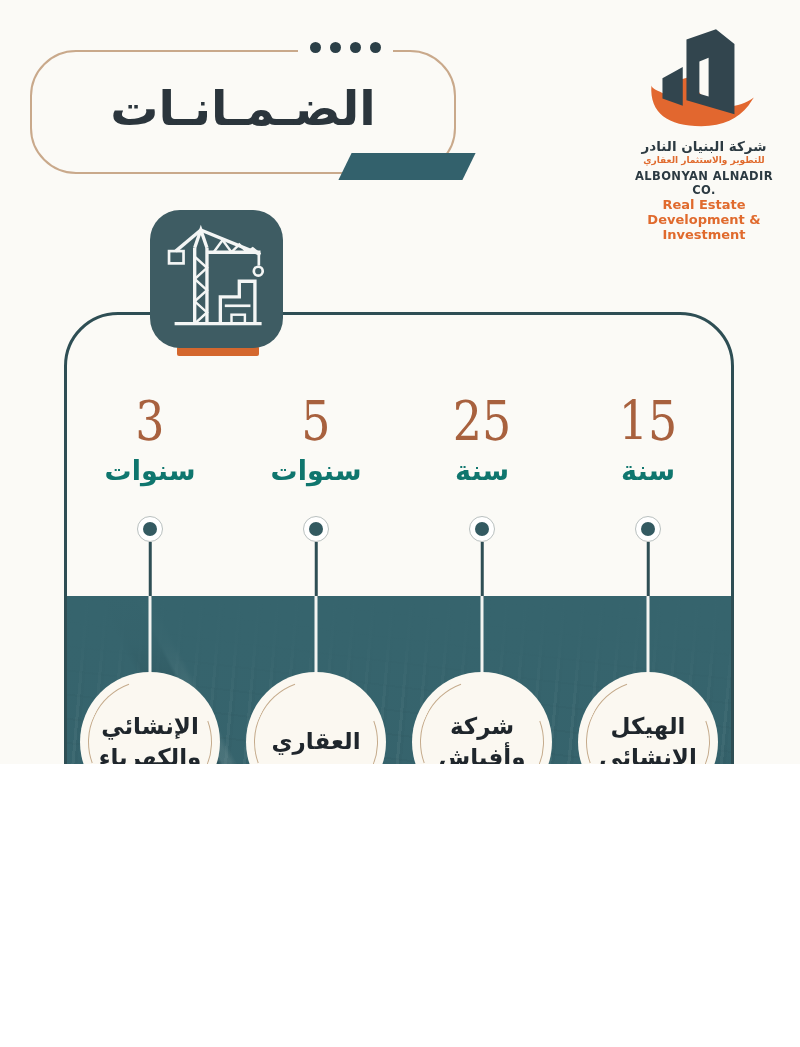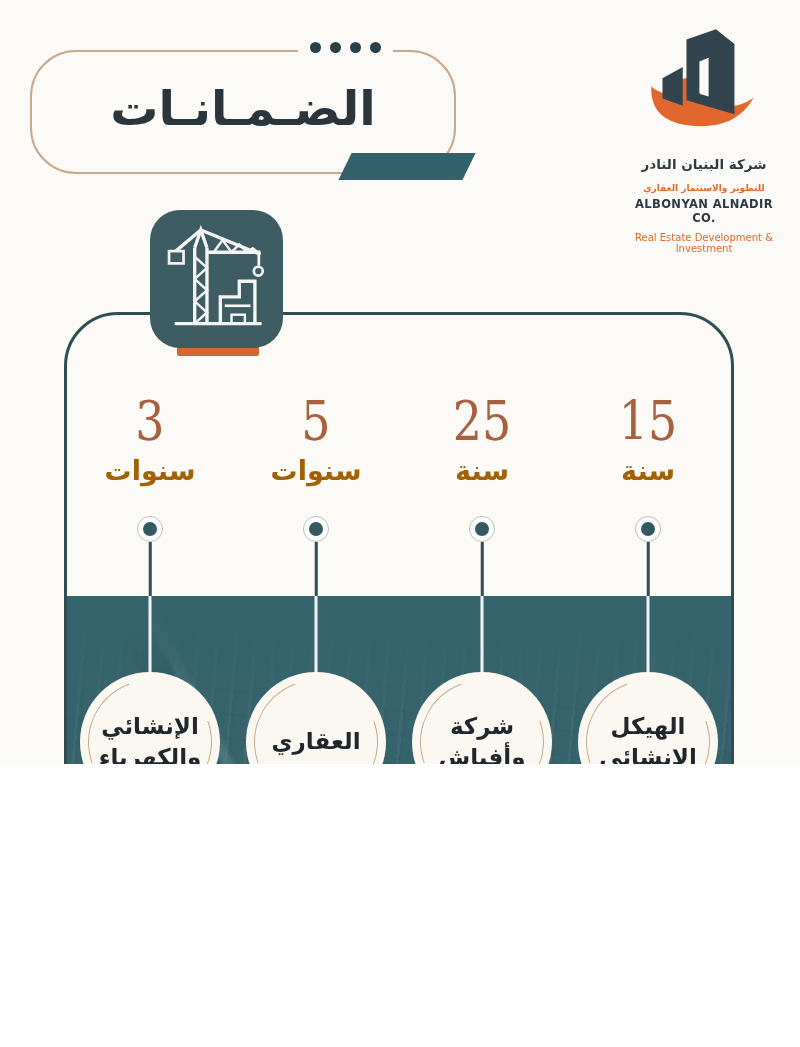--- a/index.html
+++ b/index.html
@@ -13,24 +13,24 @@
     text-align:center;font-size:48px;font-weight:bold;color:#2b353c;direction:rtl;}
   .title-dots{position:absolute;left:298px;top:38px;height:18px;display:flex;gap:9px;
     align-items:center;padding:0 12px;background:#fbfaf6;z-index:3;}
   .tdot{width:11px;height:11px;border-radius:50%;background:#2b3f47;}
   .title-slab{position:absolute;left:345px;top:153px;width:124px;height:27px;
     background:#33616c;transform:skewX(-26deg);z-index:2;}
 
   
   .logo{position:absolute;left:626px;top:24px;width:156px;text-align:center;z-index:2;}
   .logo svg{display:block;margin:0 auto;}
-  .logo-ar{font-size:13.5px;font-weight:bold;color:#2c3a42;direction:rtl;margin-top:20px;}
-  .logo-ar2{font-size:9px;font-weight:bold;color:#e06a2d;direction:rtl;margin-top:11px;}
+  .logo-ar{font-size:13.5px;font-weight:bold;color:#2c3a42;direction:rtl;margin-top:2px;}
+  .logo-ar2{font-size:9px;font-weight:bold;color:#e06a2d;direction:rtl;margin-top:1px;}
   .logo-en{font-size:11.5px;font-weight:bold;color:#2c3a42;letter-spacing:.4px;margin-top:4px;}
-  .logo-en2{font-size:10px;font-weight:normal;color:#e06a2d;margin-top:7px;}
+  .logo-en2{font-size:13px;font-weight:bold;color:#e06a2d;margin-top:0;}
 
   
   .crane-badge{position:absolute;left:150px;top:210px;width:133px;height:138px;
     background:#3e5c63;border-radius:30px;z-index:4;display:flex;align-items:center;justify-content:center;}
   .crane-bar{position:absolute;left:177px;top:346px;width:82px;height:10px;
     background:#d4672e;border-radius:2px;z-index:3;}
 
   
   .panel{position:absolute;left:64px;top:312px;width:664px;height:643px;
     border:3px solid #2e4e54;border-radius:54px;z-index:2;overflow:hidden;background:transparent;}
@@ -49,21 +49,21 @@
   .watermark{position:absolute;left:296px;top:468px;z-index:2;font-family:"DejaVu Serif",serif;
     font-style:italic;font-size:24px;color:rgba(198,212,210,.6);}
 
   
   .cols{position:absolute;left:0;top:0;width:100%;height:100%;display:grid;
     grid-template-columns:repeat(4,1fr);direction:rtl;z-index:3;}
   .col{position:relative;}
   .num{position:absolute;top:82px;left:50%;transform:translateX(-50%) scale(.92,1.08);
     font-family:"DejaVu Serif",serif;font-size:50px;line-height:1;color:#a8613e;}
   .unit{position:absolute;top:140px;left:50%;transform:translateX(-50%);
-    font-size:27px;font-weight:bold;color:#a16207;direction:rtl;white-space:nowrap;}
+    font-size:27px;font-weight:bold;color:#0f766e;direction:rtl;white-space:nowrap;}
   .marker{position:absolute;top:201px;left:50%;transform:translateX(-50%);
     width:26px;height:26px;border-radius:50%;background:#fff;border:1px solid #b9c0bf;box-sizing:border-box;}
   .marker::after{content:"";position:absolute;left:50%;top:50%;transform:translate(-50%,-50%);
     width:14px;height:14px;border-radius:50%;background:#335a61;}
   .line-dark{position:absolute;top:227px;left:50%;transform:translateX(-50%);
     width:2.5px;height:56px;background:#2e4e54;}
   .line-light{position:absolute;top:281px;left:50%;transform:translateX(-50%);
     width:3px;height:84px;background:#f3f4f1;}
   .bubble{position:absolute;top:357px;left:50%;transform:translateX(-50%);
     width:140px;height:140px;border-radius:50%;background:#fbf8f1;

